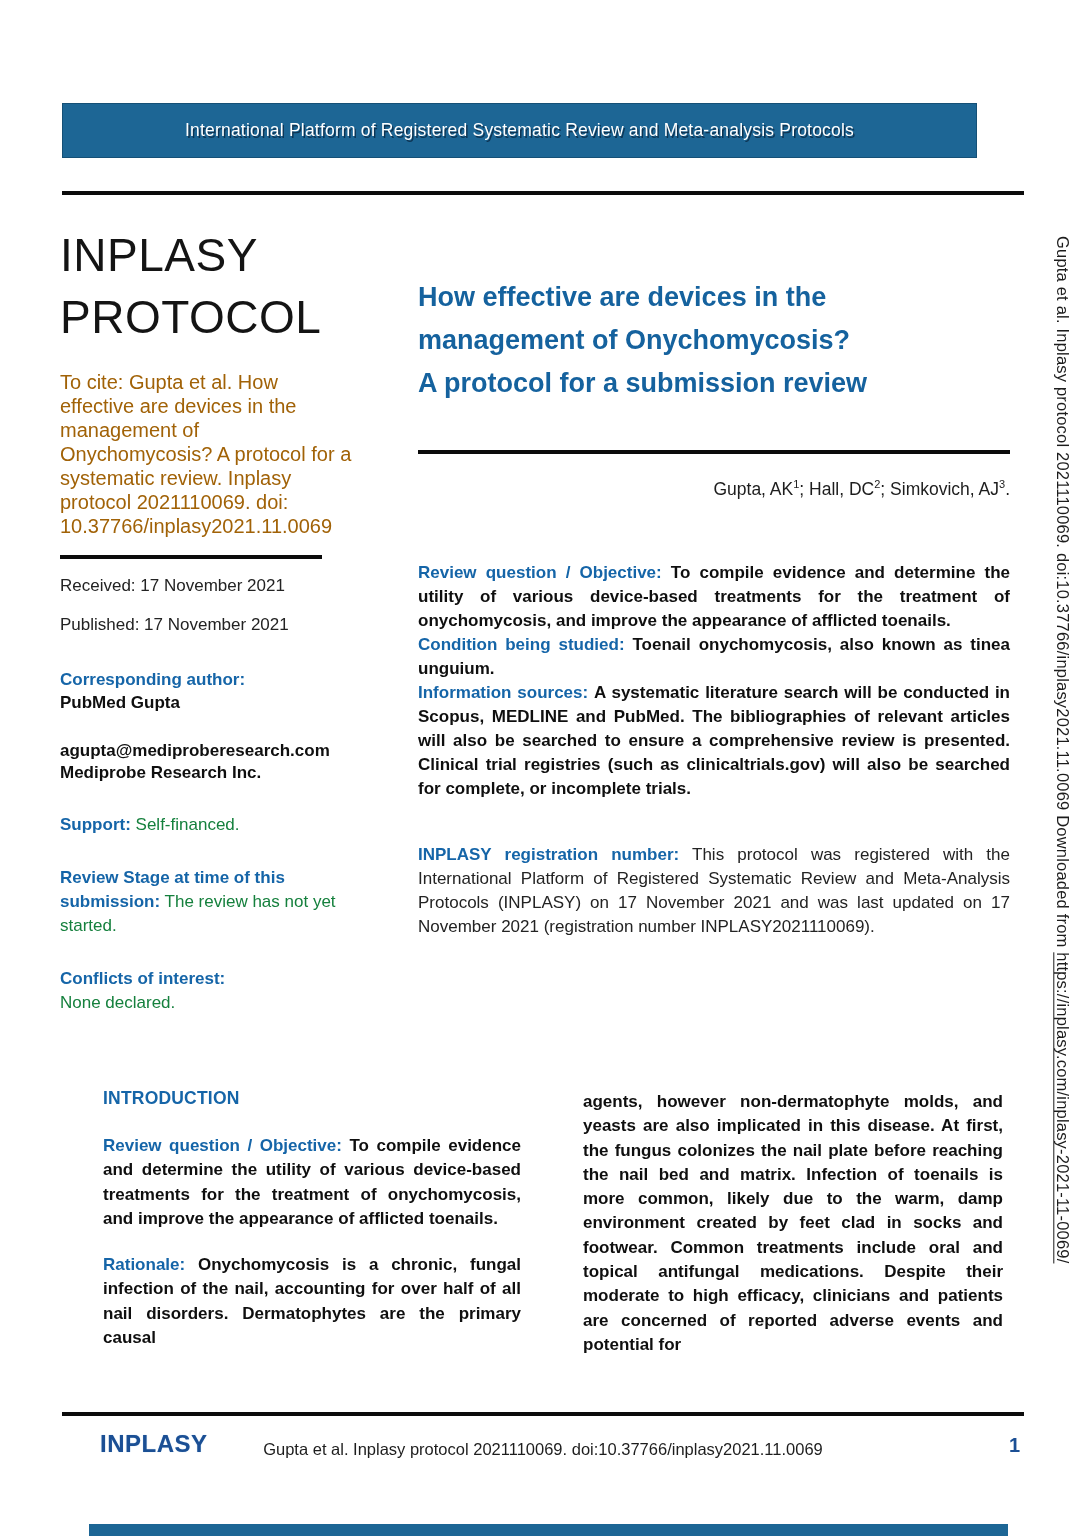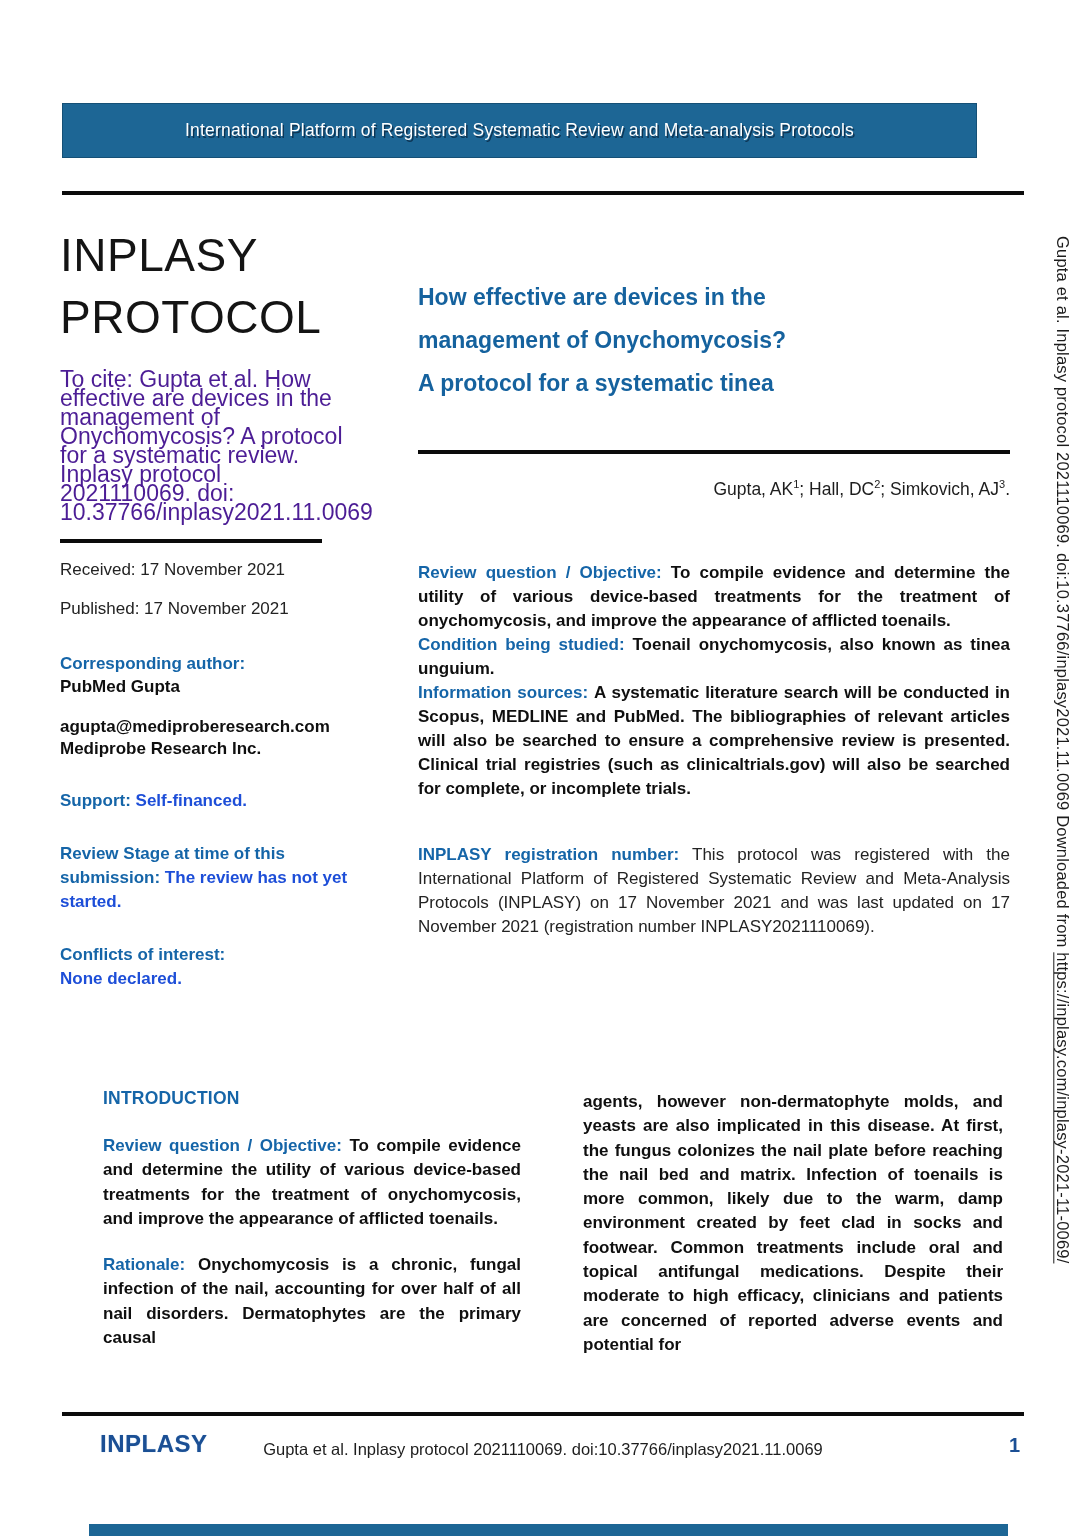--- a/index.html
+++ b/index.html
@@ -19,34 +19,34 @@
     text-shadow:1.5px 1.5px 0 rgba(10,44,72,.85);}
 
   .rule{position:absolute;background:#0b0b0b;height:4px;}
   .rule-top{left:62px;top:191px;width:962px;}
   .rule-footer{left:62px;top:1412px;width:962px;}
 
   
   .left-col{position:absolute;left:60px;top:224px;width:292px;}
   .masthead{font-weight:400;color:#141414;font-size:46px;line-height:62px;letter-spacing:.5px;}
   .masthead span{display:block;}
-  .cite{margin-top:22px;font-size:23px;line-height:19px;color:#4c1d95;}
+  .cite{margin-top:22px;font-size:20px;line-height:24px;color:#a16207;}
   .rule-left{position:static;width:262px;margin-top:17px;}
   .meta{font-size:17px;margin-top:19px;color:#232323;}
   .meta.first{margin-top:17px;}
   .lbl{color:var(--accent);font-weight:700;}
-  .blk{font-weight:700;color:#1d4ed8;}
+  .blk{font-weight:400;color:#15803d;}
   .lc-label{font-size:17px;margin-top:33px;line-height:23px;}
   .lc-value{font-size:17px;font-weight:700;color:#0f0f0f;line-height:23px;}
-  .lc-email{font-size:17px;font-weight:700;color:#0f0f0f;margin-top:19px;}
+  .lc-email{font-size:17px;font-weight:700;color:#0f0f0f;margin-top:27px;}
   .lc-para{font-size:17px;line-height:24px;margin-top:29px;}
 
   
   .right-col{position:absolute;left:418px;top:276px;width:592px;}
-  .art-title{color:var(--title);font-weight:700;font-size:23px;line-height:43px;}
+  .art-title{color:var(--title);font-weight:700;font-size:27px;line-height:43px;}
   .art-title span{display:block;}
   .rule-title{position:static;width:592px;margin-top:45px;}
   .authors{margin-top:24px;font-size:17.5px;color:#1d1d1d;text-align:right;}
   .authors sup{font-size:11px;}
   .sections{margin-top:61px;font-size:17px;line-height:24px;text-align:justify;}
   .sections .txt{font-weight:700;color:#0f0f0f;}
   .registration{margin-top:42px;font-size:17px;line-height:24px;text-align:justify;color:#232323;}
 
   
   .intro{position:absolute;left:103px;top:1088px;width:883px;display:grid;
@@ -106,21 +106,21 @@
 
     <p class="lc-para"><span class="lbl">Review Stage at time of this submission:</span> <span class="blk">The review has not yet started.</span></p>
 
     <p class="lc-para"><span class="lbl">Conflicts of interest:</span><br><span class="blk">None declared.</span></p>
   </aside>
 
   <main class="right-col">
     <h2 class="art-title">
       <span>How effective are devices in the</span>
       <span>management of Onychomycosis?</span>
-      <span>A protocol for a systematic tinea</span>
+      <span>A protocol for a submission review</span>
     </h2>
     <div class="rule rule-title"></div>
     <p class="authors"><span>Gupta, AK</span><sup>1</sup><span>; Hall, DC</span><sup>2</sup><span>; Simkovich, AJ</span><sup>3</sup><span>.</span></p>
 
     <div class="sections">
       <p><span class="lbl">Review question / Objective:</span> <span class="txt">To compile evidence and determine the utility of various device-based treatments for the treatment of onychomycosis, and improve the appearance of afflicted toenails.</span></p>
       <p><span class="lbl">Condition being studied:</span> <span class="txt">Toenail onychomycosis, also known as tinea unguium.</span></p>
       <p><span class="lbl">Information sources:</span> <span class="txt">A systematic literature search will be conducted in Scopus, MEDLINE and PubMed. The bibliographies of relevant articles will also be searched to ensure a comprehensive review is presented. Clinical trial registries (such as clinicaltrials.gov) will also be searched for complete, or incomplete trials.</span></p>
     </div>
 

